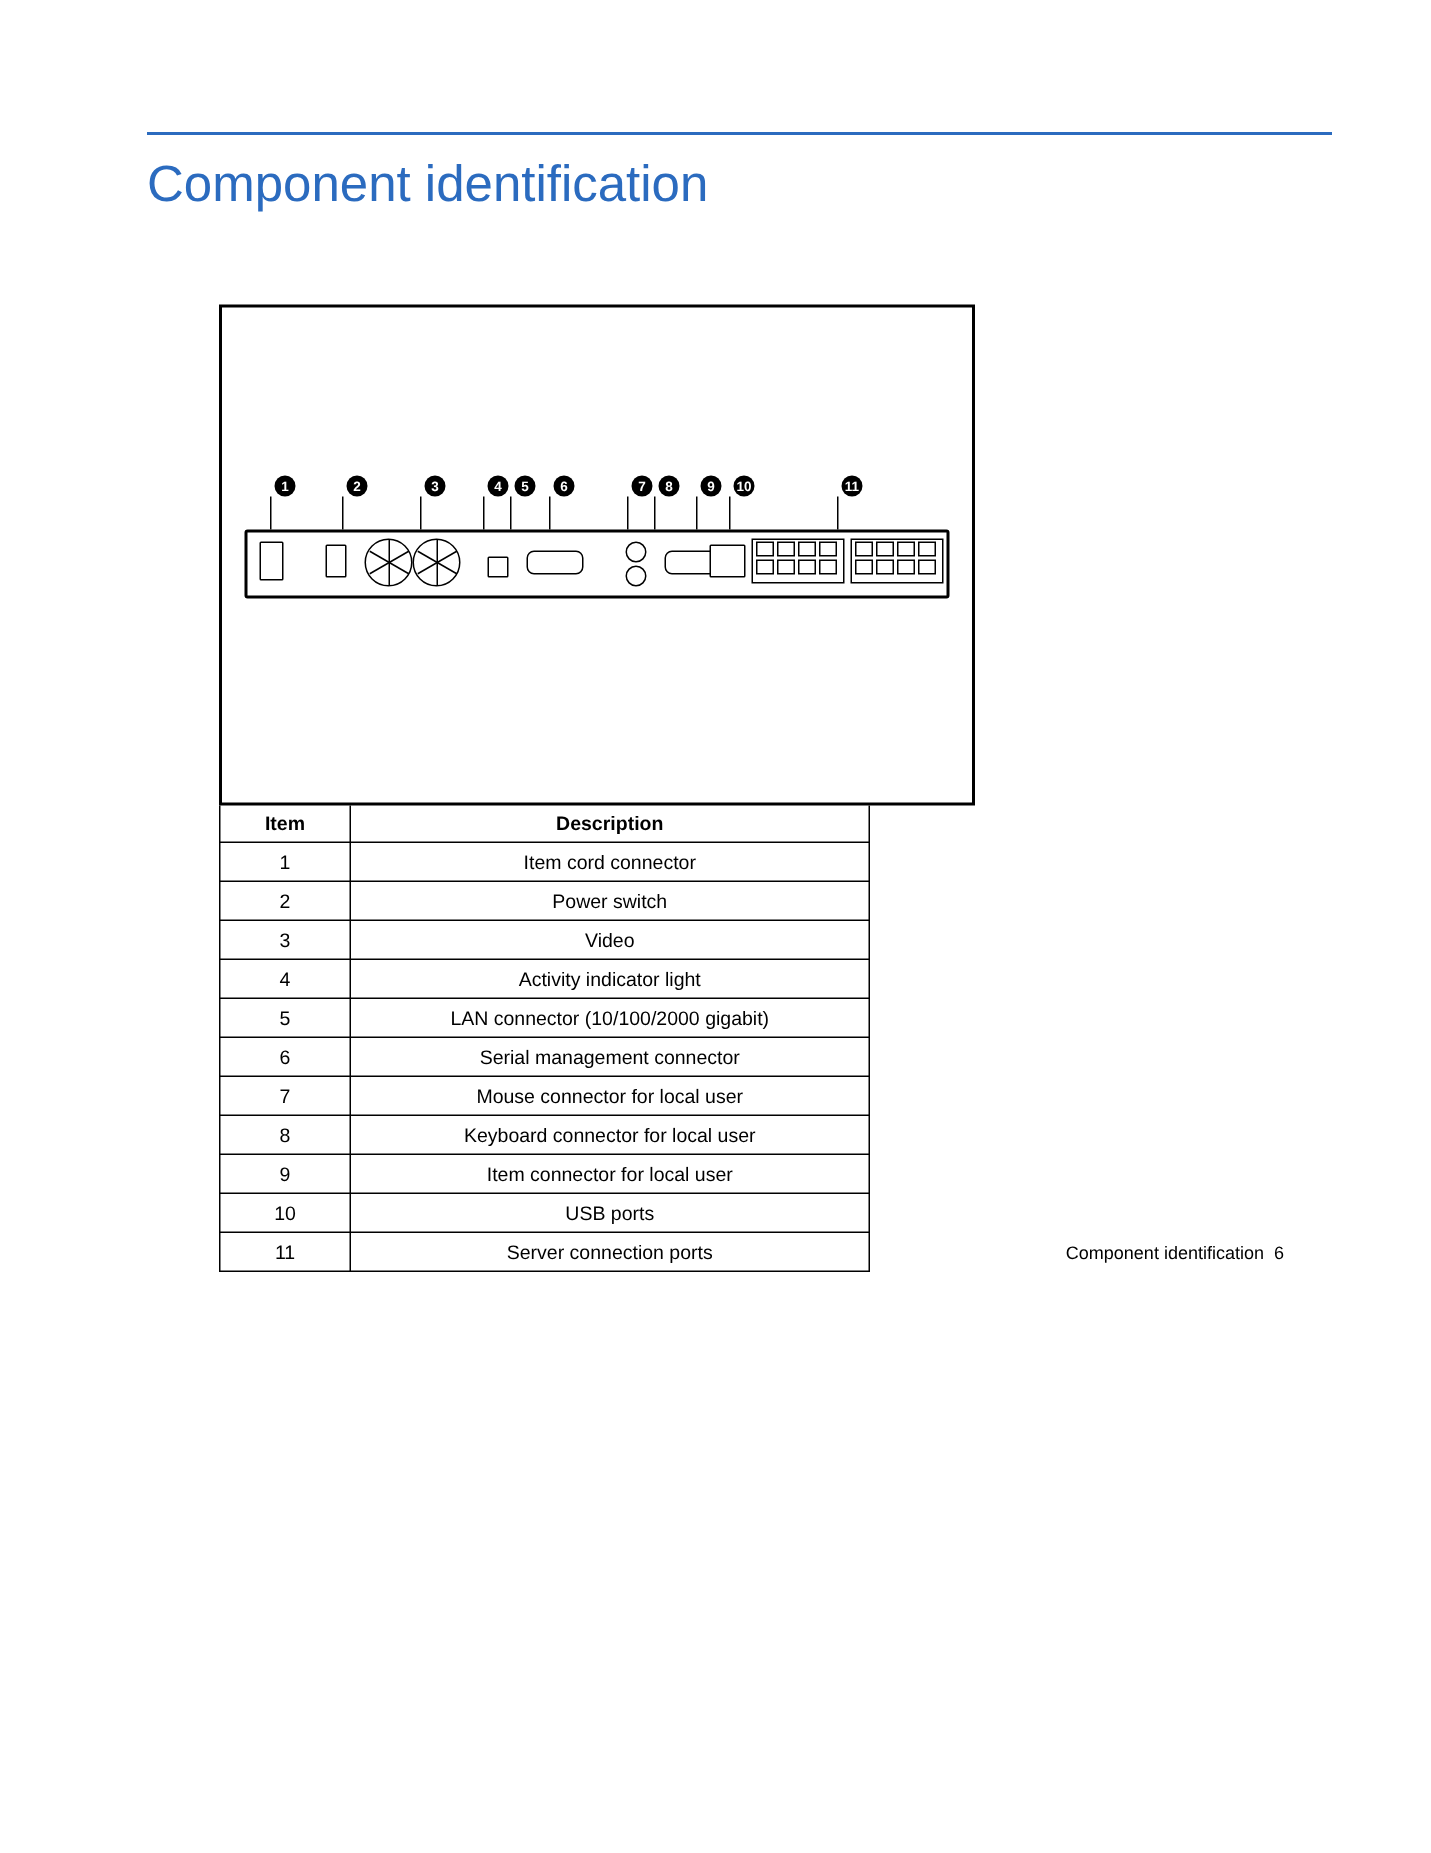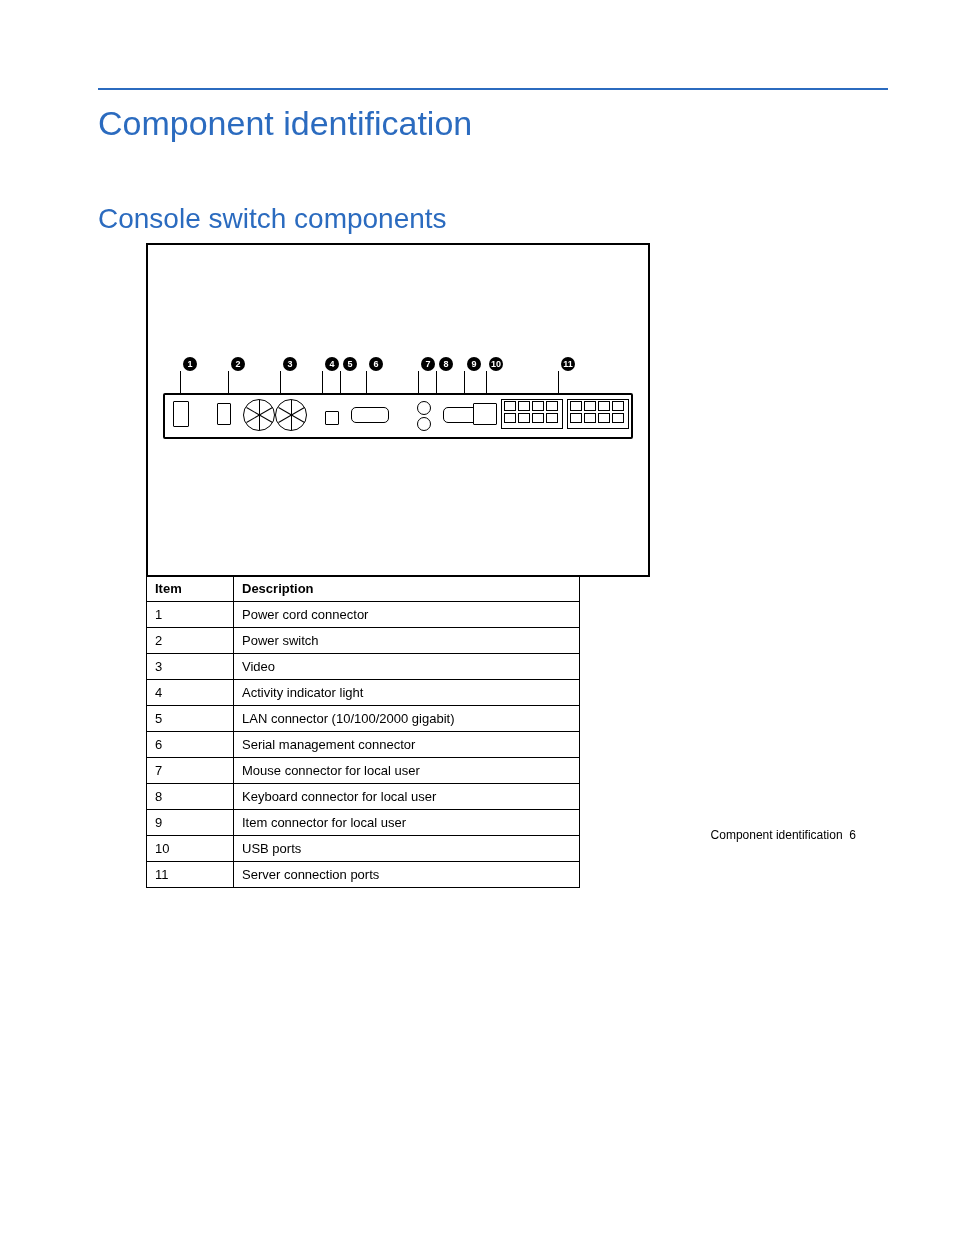--- a/index.html
+++ b/index.html
@@ -16,31 +16,30 @@
   .fan::before,.fan::after{content:"";position:absolute;width:1px;background:#000;left:50%;top:0;bottom:0;}
   .fan::after{transform:rotate(60deg);}
   .fan .bl{position:absolute;width:1px;background:#000;left:50%;top:0;bottom:0;transform:rotate(-60deg);}
   .portbank{position:absolute;border:1.5px solid #000;height:30px;top:4px;padding:1px;box-sizing:border-box;}
   .portbank .row{display:flex;height:12px;}
   .portbank .p{width:12px;height:10px;border:1px solid #000;margin:0 1px;box-sizing:border-box;}
   .dconn{position:absolute;width:36px;height:14px;border:1.5px solid #000;border-radius:5px;}
   .ps2{position:absolute;width:12px;height:12px;border:1.5px solid #000;border-radius:50%;}
   .leader{position:absolute;width:1px;background:#000;top:126px;height:22px;}
   table.desc{width:434px;margin-left:48px;border-collapse:collapse;font-size:13px;margin-top:-2px;}
-  table.desc th,table.desc td{border:1px solid #000;padding:5px 8px;text-align:left;vertical-align:top;font-weight:400;margin-left:38px;}
+  table.desc th,table.desc td{border:1px solid #000;padding:5px 8px;text-align:center;vertical-align:top;font-weight:400;margin-left:38px;}
   table.desc th{font-weight:bold;}
   .footer{position:absolute;bottom:60px;right:98px;font-size:12px;text-align:right;}
 </style>
 </head>
 <body>
 
 <div class="page">
   <div class="rule"></div>
   <h1>Component identification</h1>
-  <h2>Console switch components</h2>
 
   <div class="figure">
 
     <div class="callouts">
       <span class="call" style="left:10px">1</span>
       <span class="call" style="left:58px">2</span>
       <span class="call" style="left:110px">3</span>
       <span class="call" style="left:152px">4</span>
       <span class="call" style="left:170px">5</span>
       <span class="call" style="left:196px">6</span>
@@ -112,21 +111,21 @@
   <table class="desc">
     <thead>
       <tr>
         <th style="width:70px;">Item</th>
         <th>Description</th>
       </tr>
     </thead>
     <tbody>
       <tr>
           <td>1</td>
-          <td>Power cord connector</td>
+          <td>Item cord connector</td>
         </tr>
       <tr>
           <td>2</td>
           <td>Power switch</td>
         </tr>
       <tr>
           <td>3</td>
           <td>Video</td>
         </tr>
       <tr>

